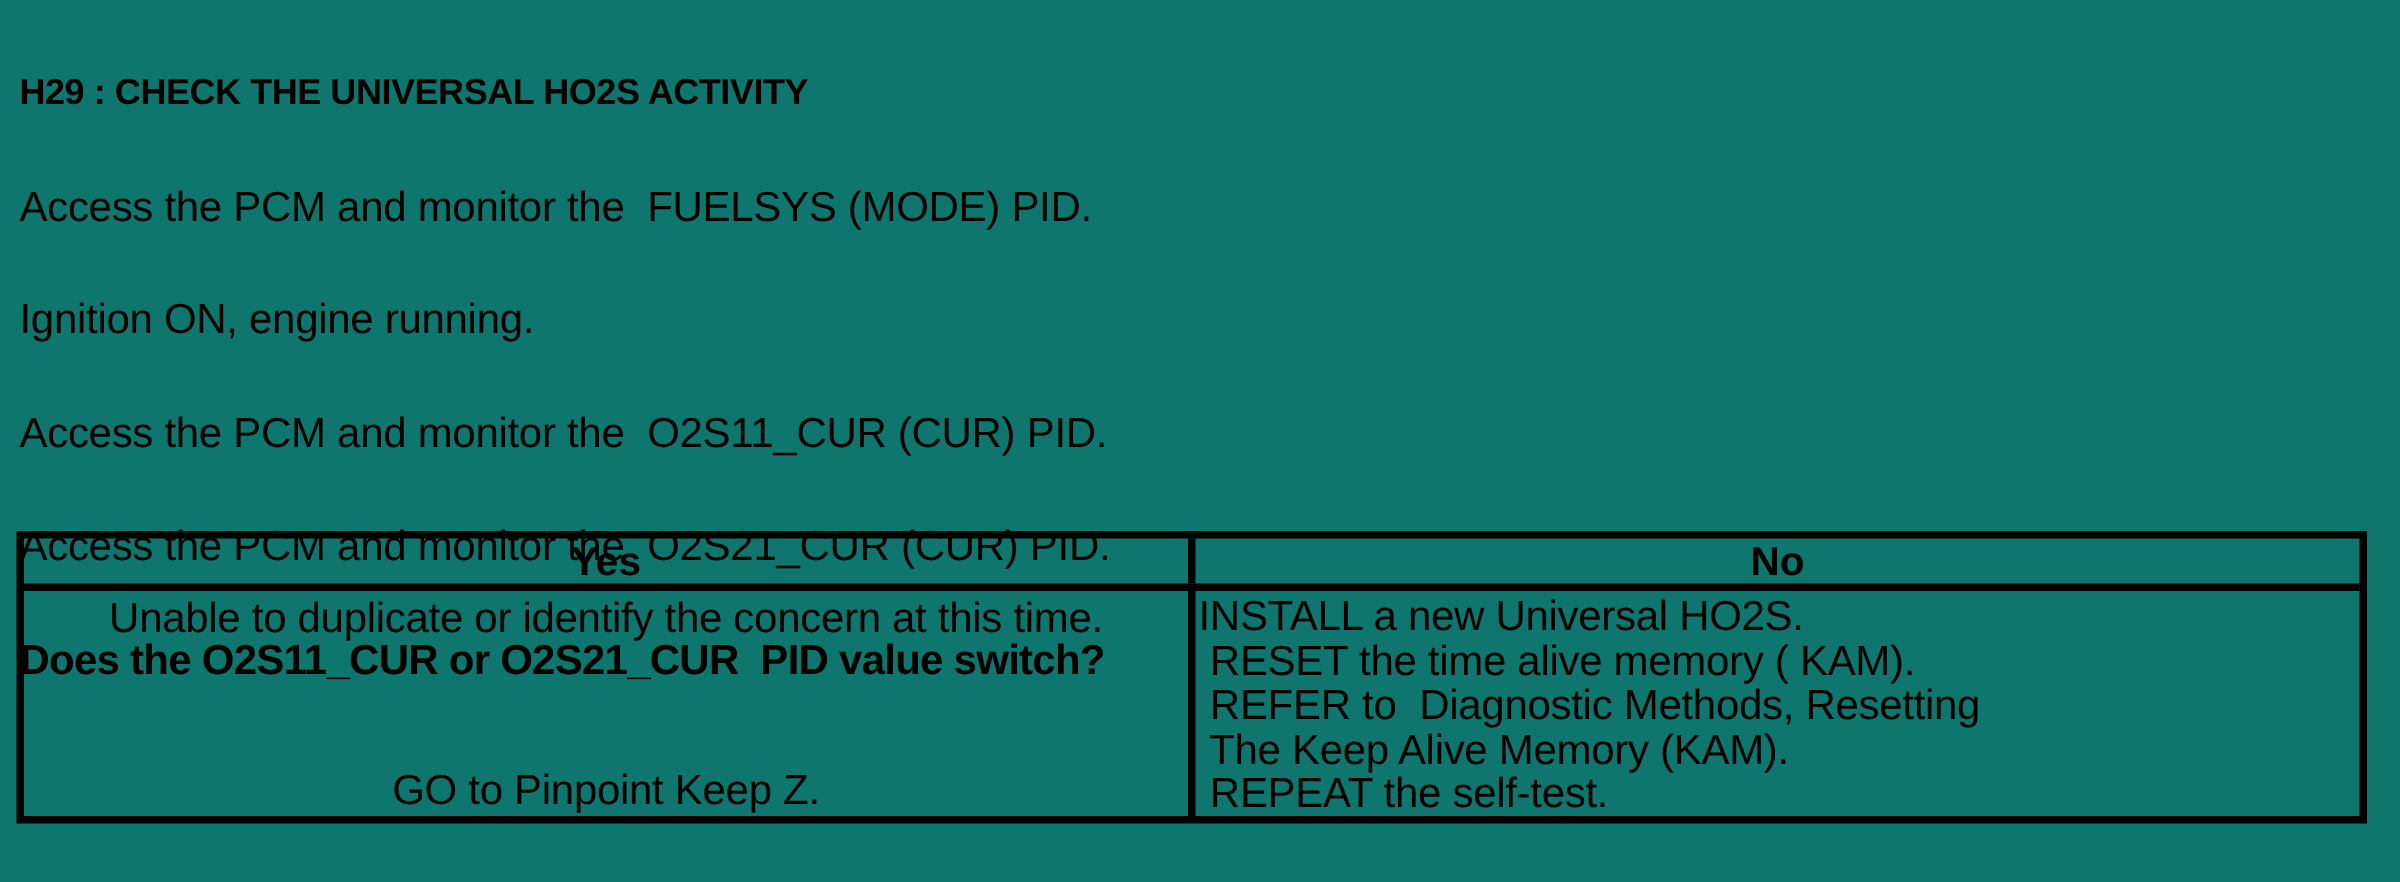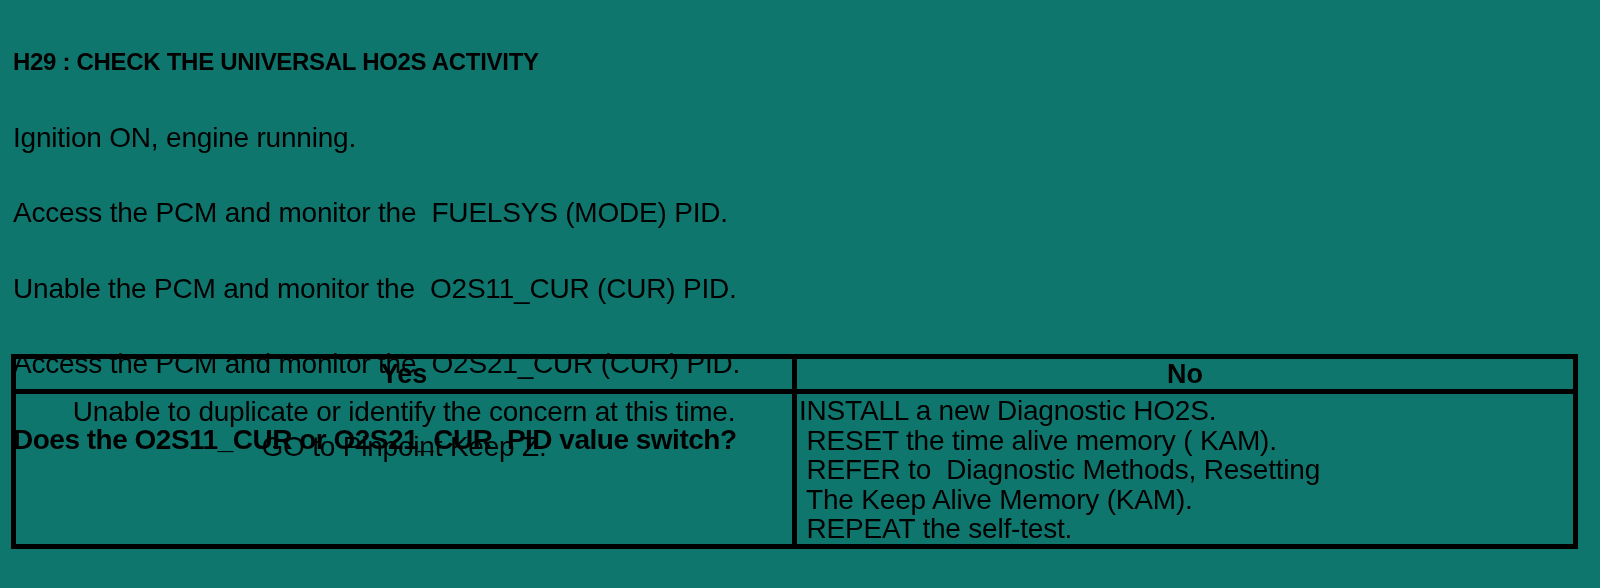--- a/index.html
+++ b/index.html
@@ -83,21 +83,21 @@
     flex: 1 1 0;
     font-size: 28px;
     letter-spacing: -0.2px;
     overflow: hidden;
   }
   .dt-cell-yes-inner {
     height: 100%;
     display: flex;
     flex-direction: column;
     align-items: center;
-    justify-content: flex-start;
+    justify-content: space-between;
     text-align: center;
   }
   .dt-cell-yes-inner .cell-line {
     line-height: 35px;
     white-space: pre;
   }
   .dt-cell-no-inner {
     padding: 2px 0 0 2px;
   }
   .dt-cell-no-inner .cell-line {
@@ -105,42 +105,42 @@
     white-space: pre;
   }
 </style>
 </head>
 <body>
 
 <div class="page">
 
   <div class="proc-block">
     <div class="proc-heading">H29 : CHECK THE UNIVERSAL HO2S ACTIVITY</div>
+    <div class="proc-line">Access the PCM and monitor the  FUELSYS (MODE) PID.</div>
     <div class="proc-line">Ignition ON, engine running.</div>
-    <div class="proc-line">Access the PCM and monitor the  FUELSYS (MODE) PID.</div>
-    <div class="proc-line">Unable the PCM and monitor the  O2S11_CUR (CUR) PID.</div>
+    <div class="proc-line">Access the PCM and monitor the  O2S11_CUR (CUR) PID.</div>
     <div class="proc-line">Access the PCM and monitor the  O2S21_CUR (CUR) PID.</div>
     <div class="proc-question">Does the O2S11_CUR or O2S21_CUR  PID value switch?</div>
   </div>
 
   <div class="decision-table">
     <div class="dt-header-row">
       <div class="dt-header-cell dt-col-yes">Yes</div>
       <div class="dt-header-cell">No</div>
     </div>
     <div class="dt-body-row">
       <div class="dt-body-cell dt-col-yes">
         <div class="dt-cell-yes-inner">
           <div class="cell-line">Unable to duplicate or identify the concern at this time.</div>
           <div class="cell-line">GO to Pinpoint Keep Z.</div>
         </div>
       </div>
       <div class="dt-body-cell">
         <div class="dt-cell-no-inner">
-          <div class="cell-line">INSTALL a new Diagnostic HO2S.</div>
+          <div class="cell-line">INSTALL a new Universal HO2S.</div>
           <div class="cell-line"> RESET the time alive memory ( KAM).</div>
           <div class="cell-line"> REFER to  Diagnostic Methods, Resetting</div>
           <div class="cell-line"> The Keep Alive Memory (KAM).</div>
           <div class="cell-line"> REPEAT the self-test.</div>
         </div>
       </div>
     </div>
   </div>
 
 </div>

